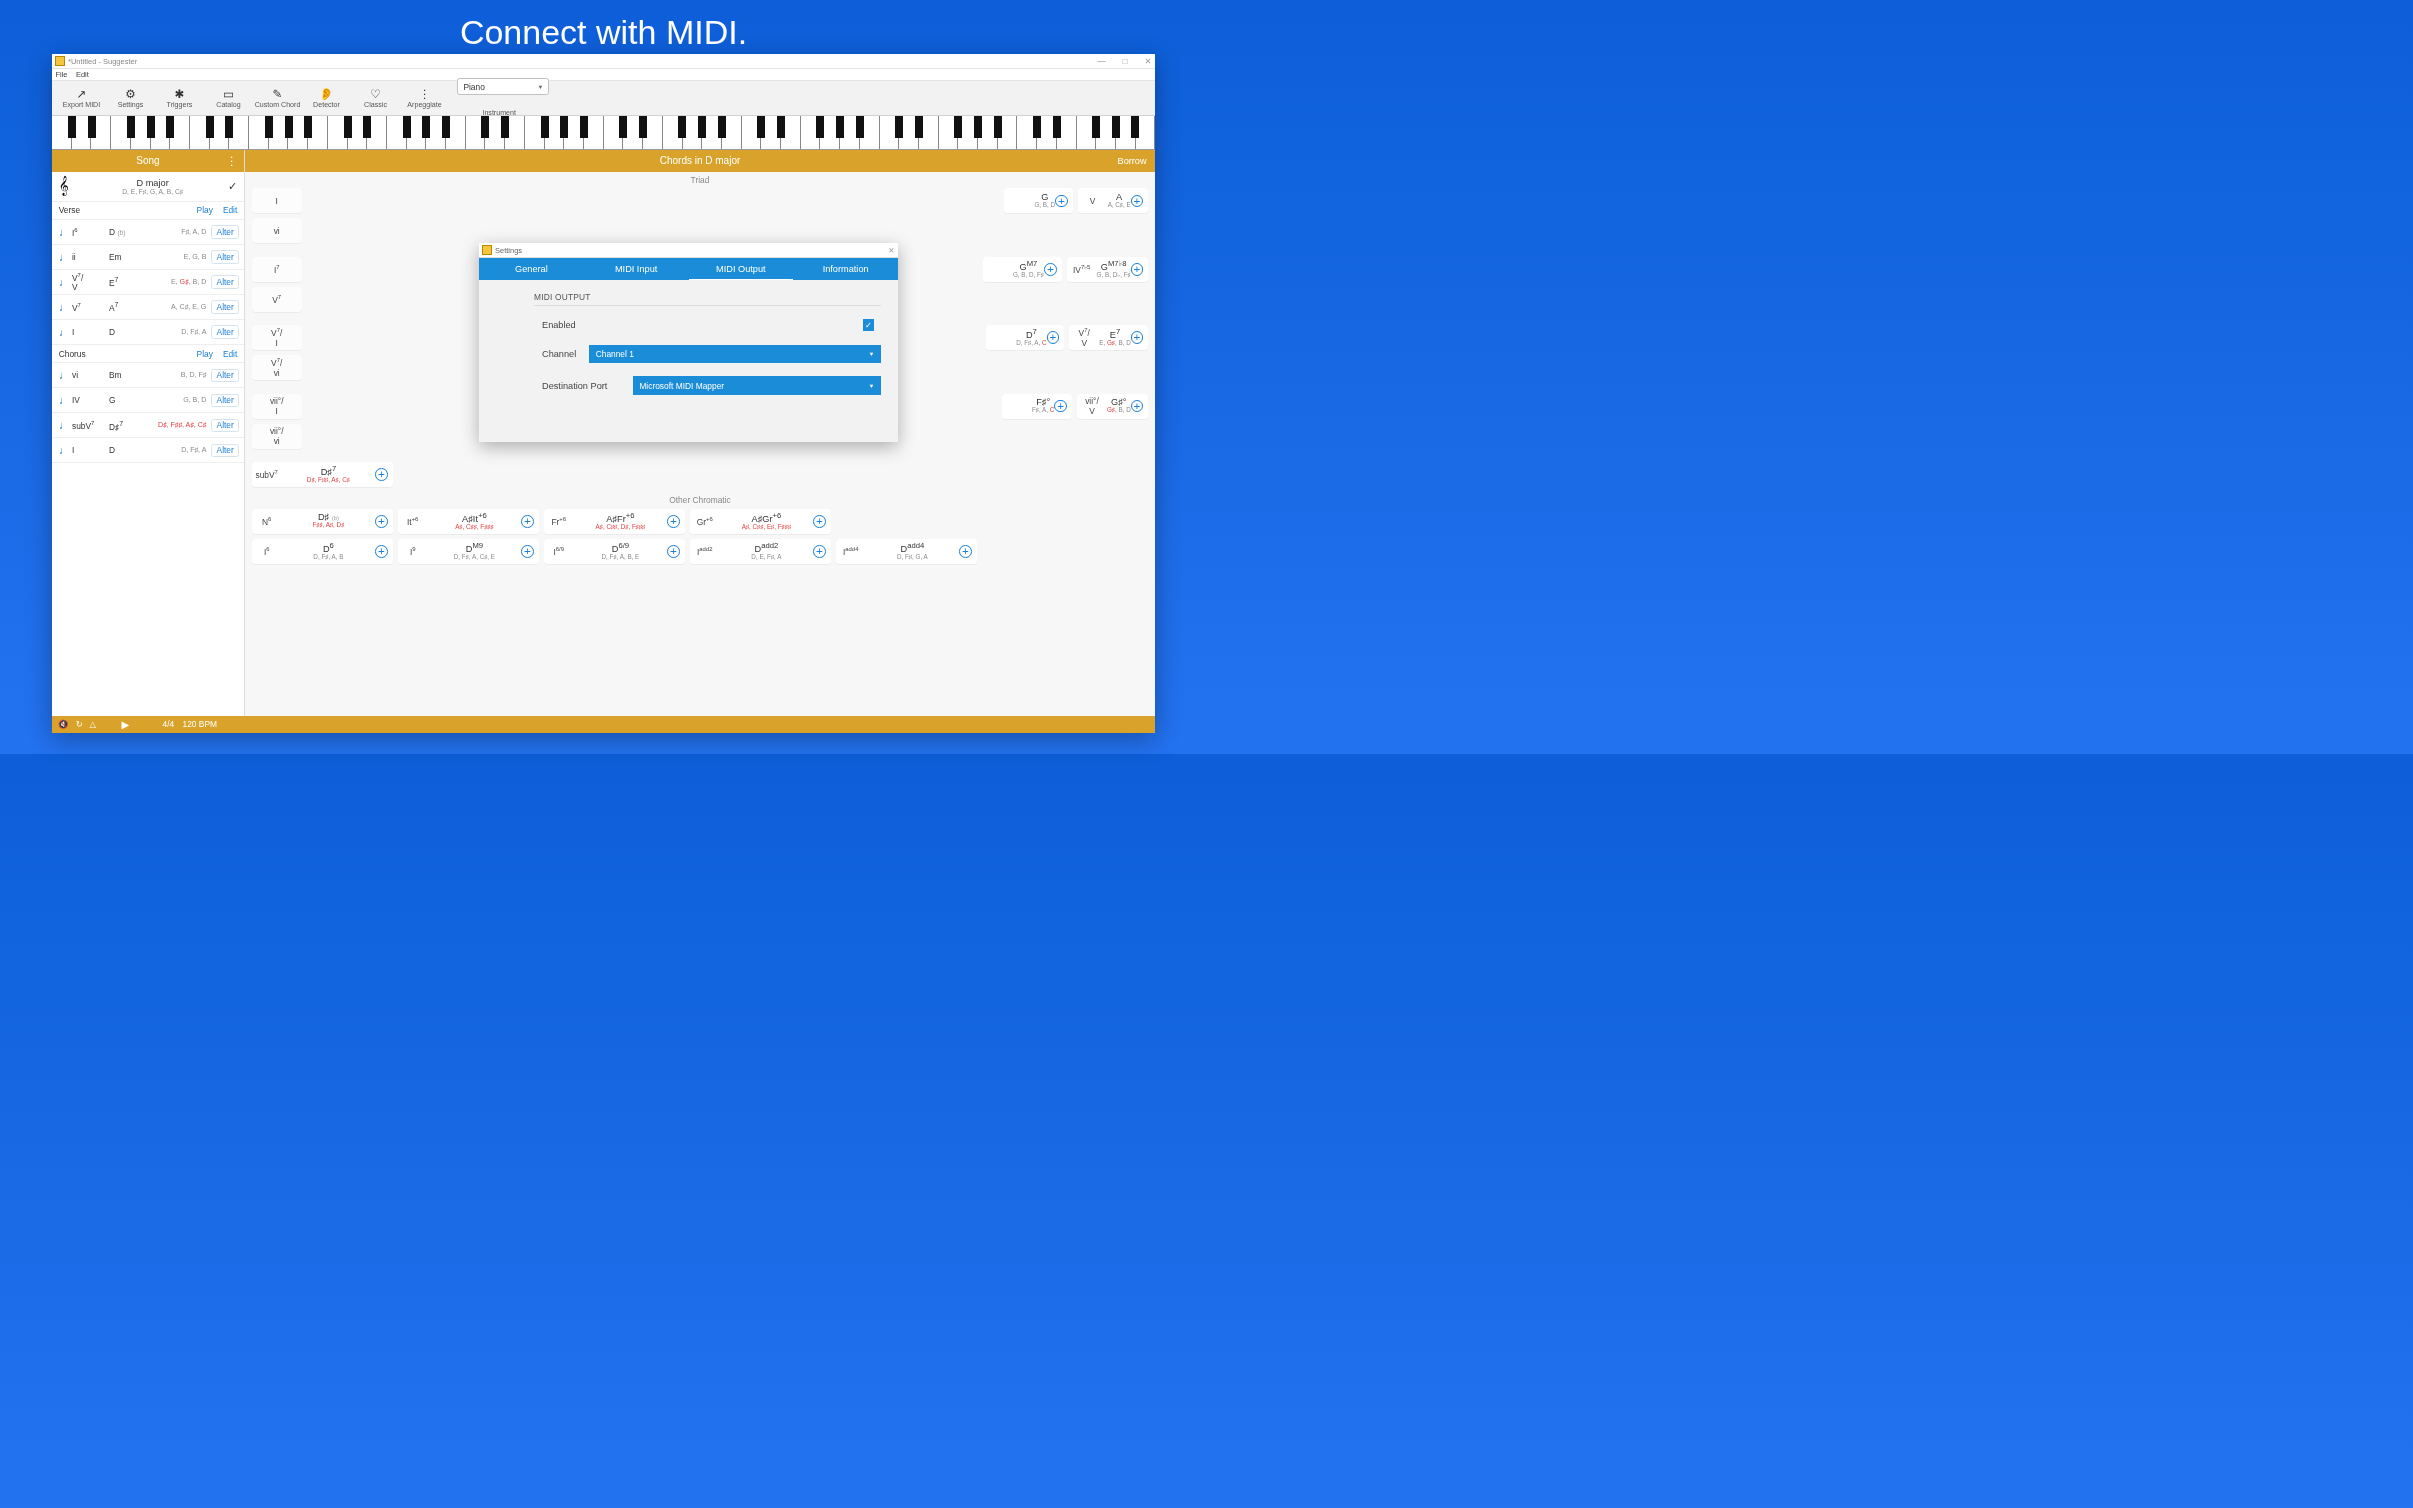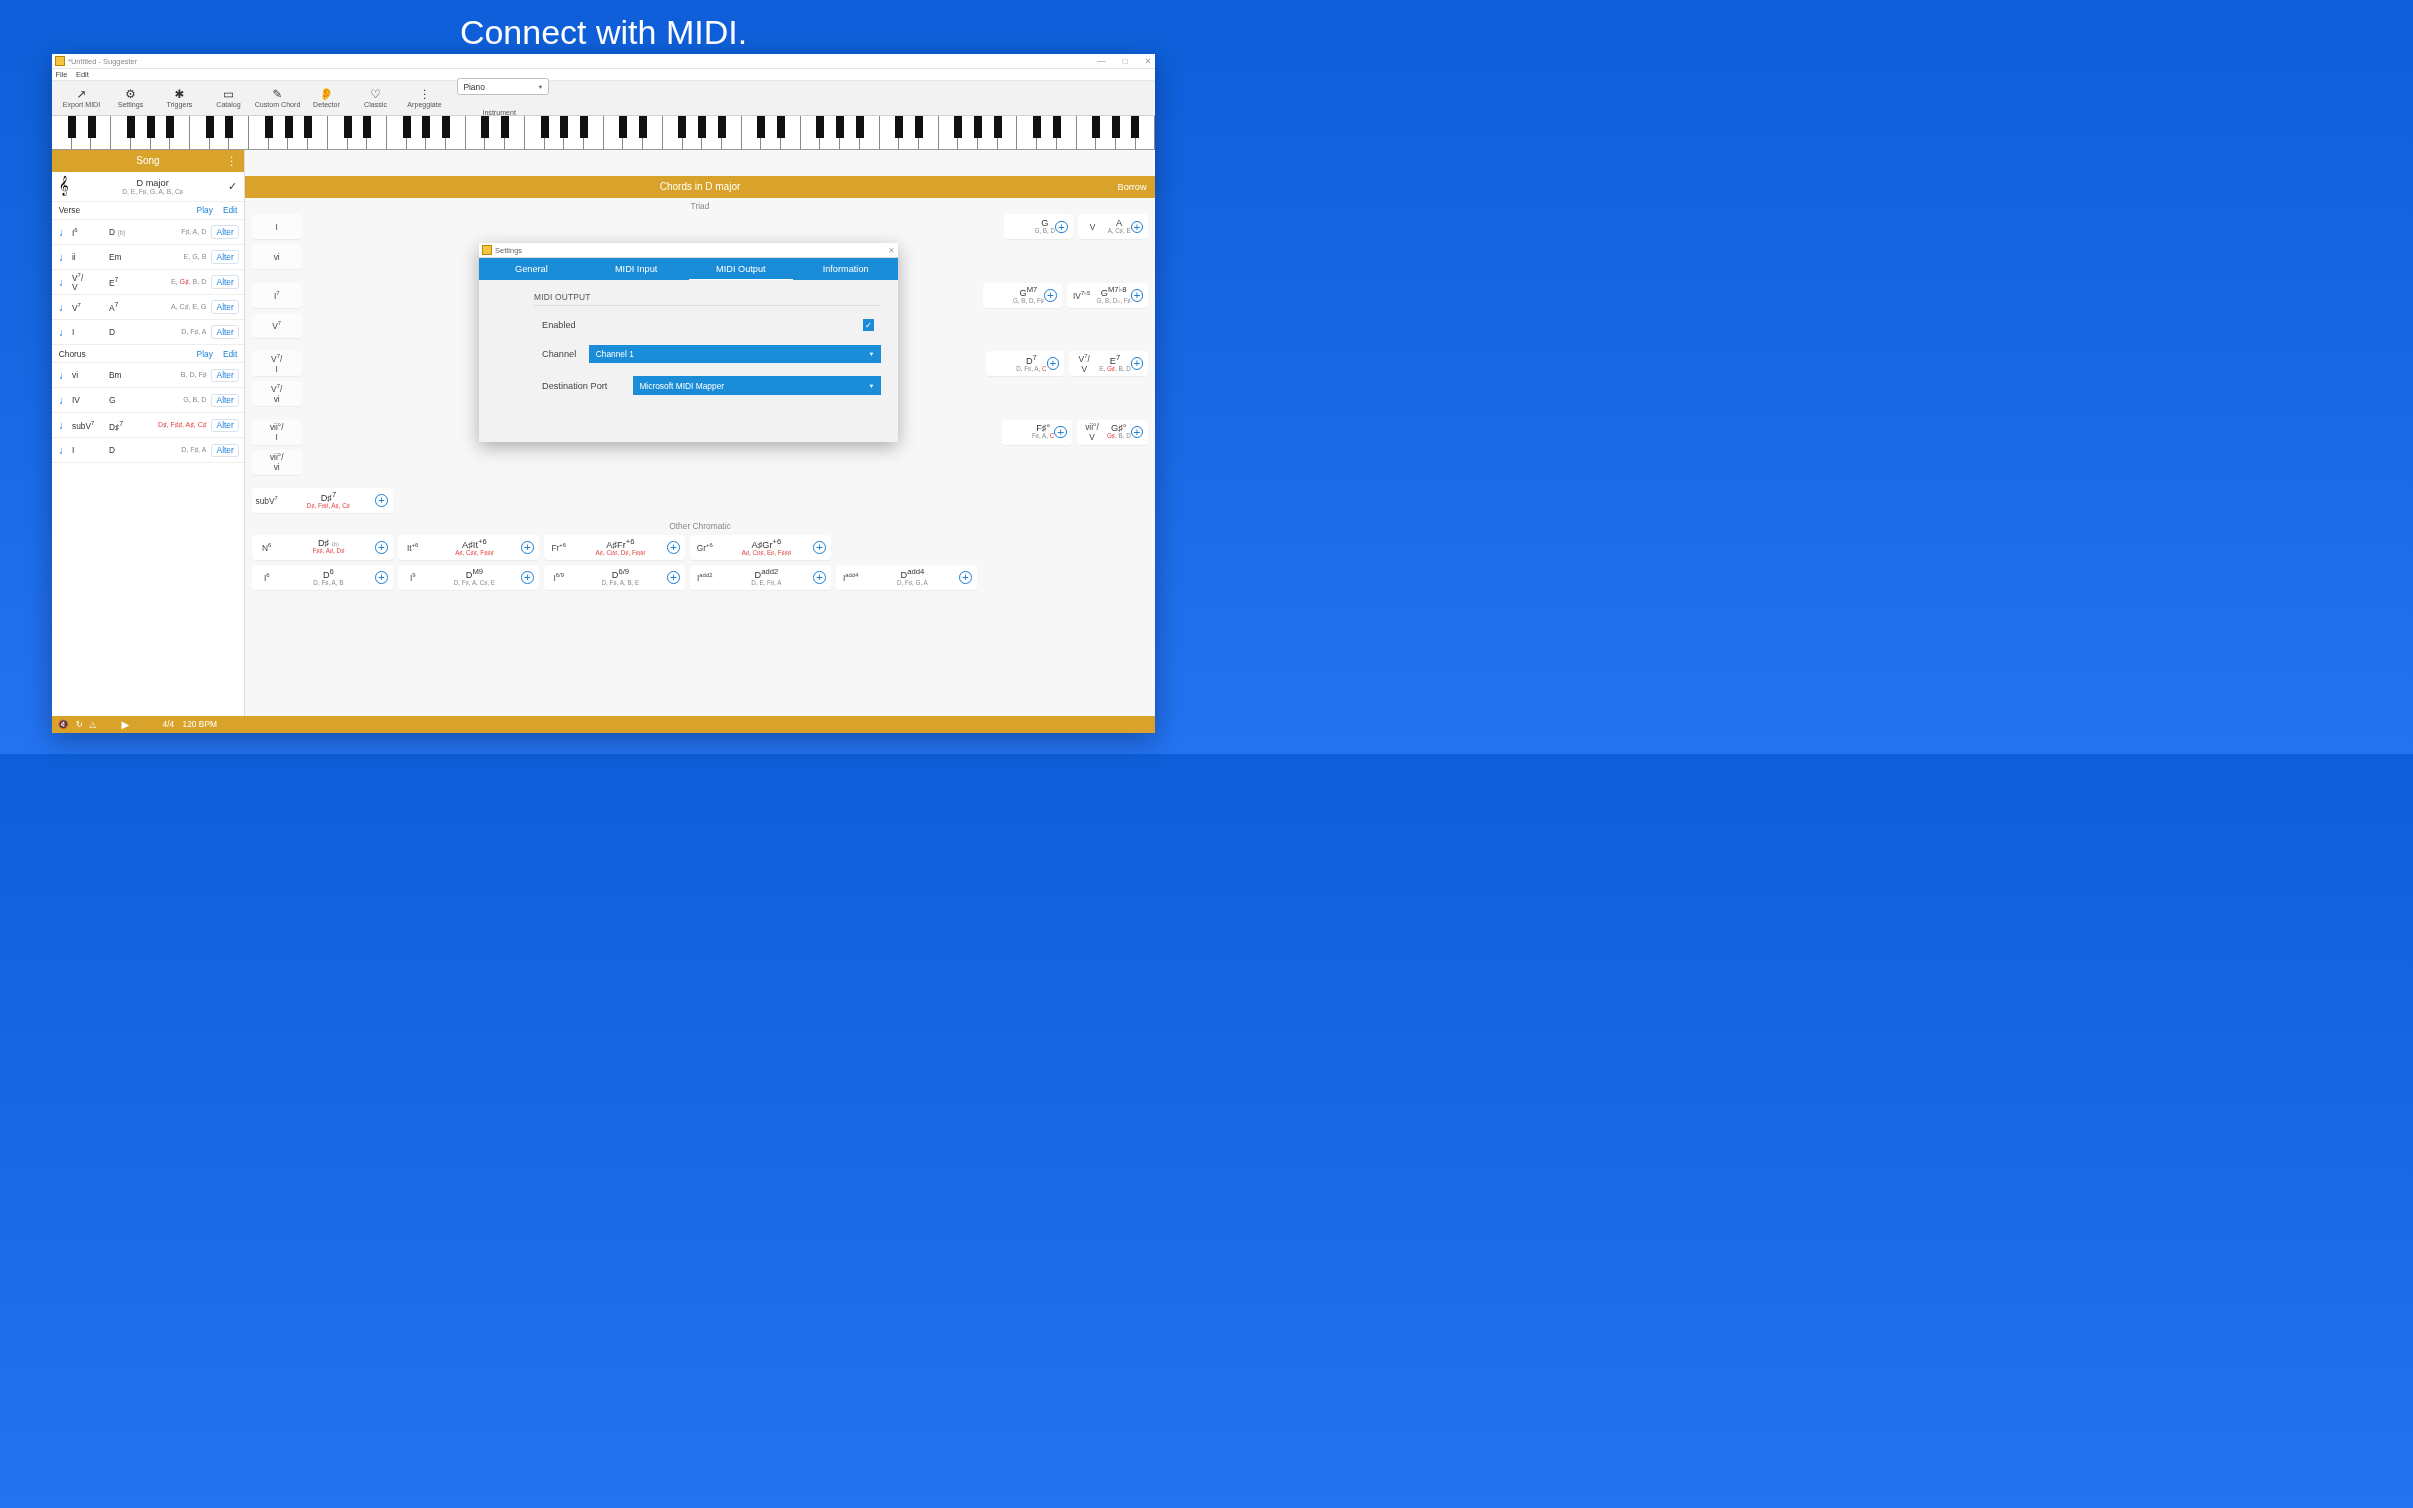--- a/index.html
+++ b/index.html
@@ -21,21 +21,21 @@
 
 .piano { height: 34px; background: #fff; display: flex; position: relative; border-bottom: 0.8px solid #999; }
 .pk { flex: 1; border-right: 0.8px solid #888; background: #fff; position: relative; }
 .pk.b { background: #111; position: absolute; width: 7.5px; height: 22px; top: 0; z-index: 2; border: none; }
 
 .main { display: flex; height: calc(100% - 15px - 11.7px - 35px - 34px - 17px); }
 .song-panel { width: 193px; background: #fff; display: flex; flex-direction: column; border-right: 0.8px solid #ddd; }
 .gold-header { background: #d9a32b; color: #fff; height: 22px; display: flex; align-items: center; font-size: 10px; }
 .gold-header.song { justify-content: center; position: relative; }
 .gold-header .dots { position: absolute; right: 6.7px; font-size: 11.7px; }
-.gold-header.chords { justify-content: center; position: relative; margin-top: 26px; }
+.gold-header.chords { justify-content: center; position: relative; }
 .gold-header .borrow { position: absolute; right: 8.4px; font-size: 9.2px; }
 .key-row { height: 30px; display: flex; align-items: center; border-bottom: 0.8px solid #eee; padding: 0 6.7px; }
 .clef { font-size: 17px; margin-right: 8.4px; }
 .key-info { flex: 1; text-align: center; }
 .key-name { font-size: 9.2px; color: #333; }
 .key-notes { font-size: 6.7px; color: #888; }
 .check { font-size: 11px; color: #333; }
 
 .section-row { height: 18.4px; display: flex; align-items: center; padding: 0 6.7px; font-size: 8.4px; border-bottom: 0.8px solid #eee; }
 .section-name { color: #333; }

